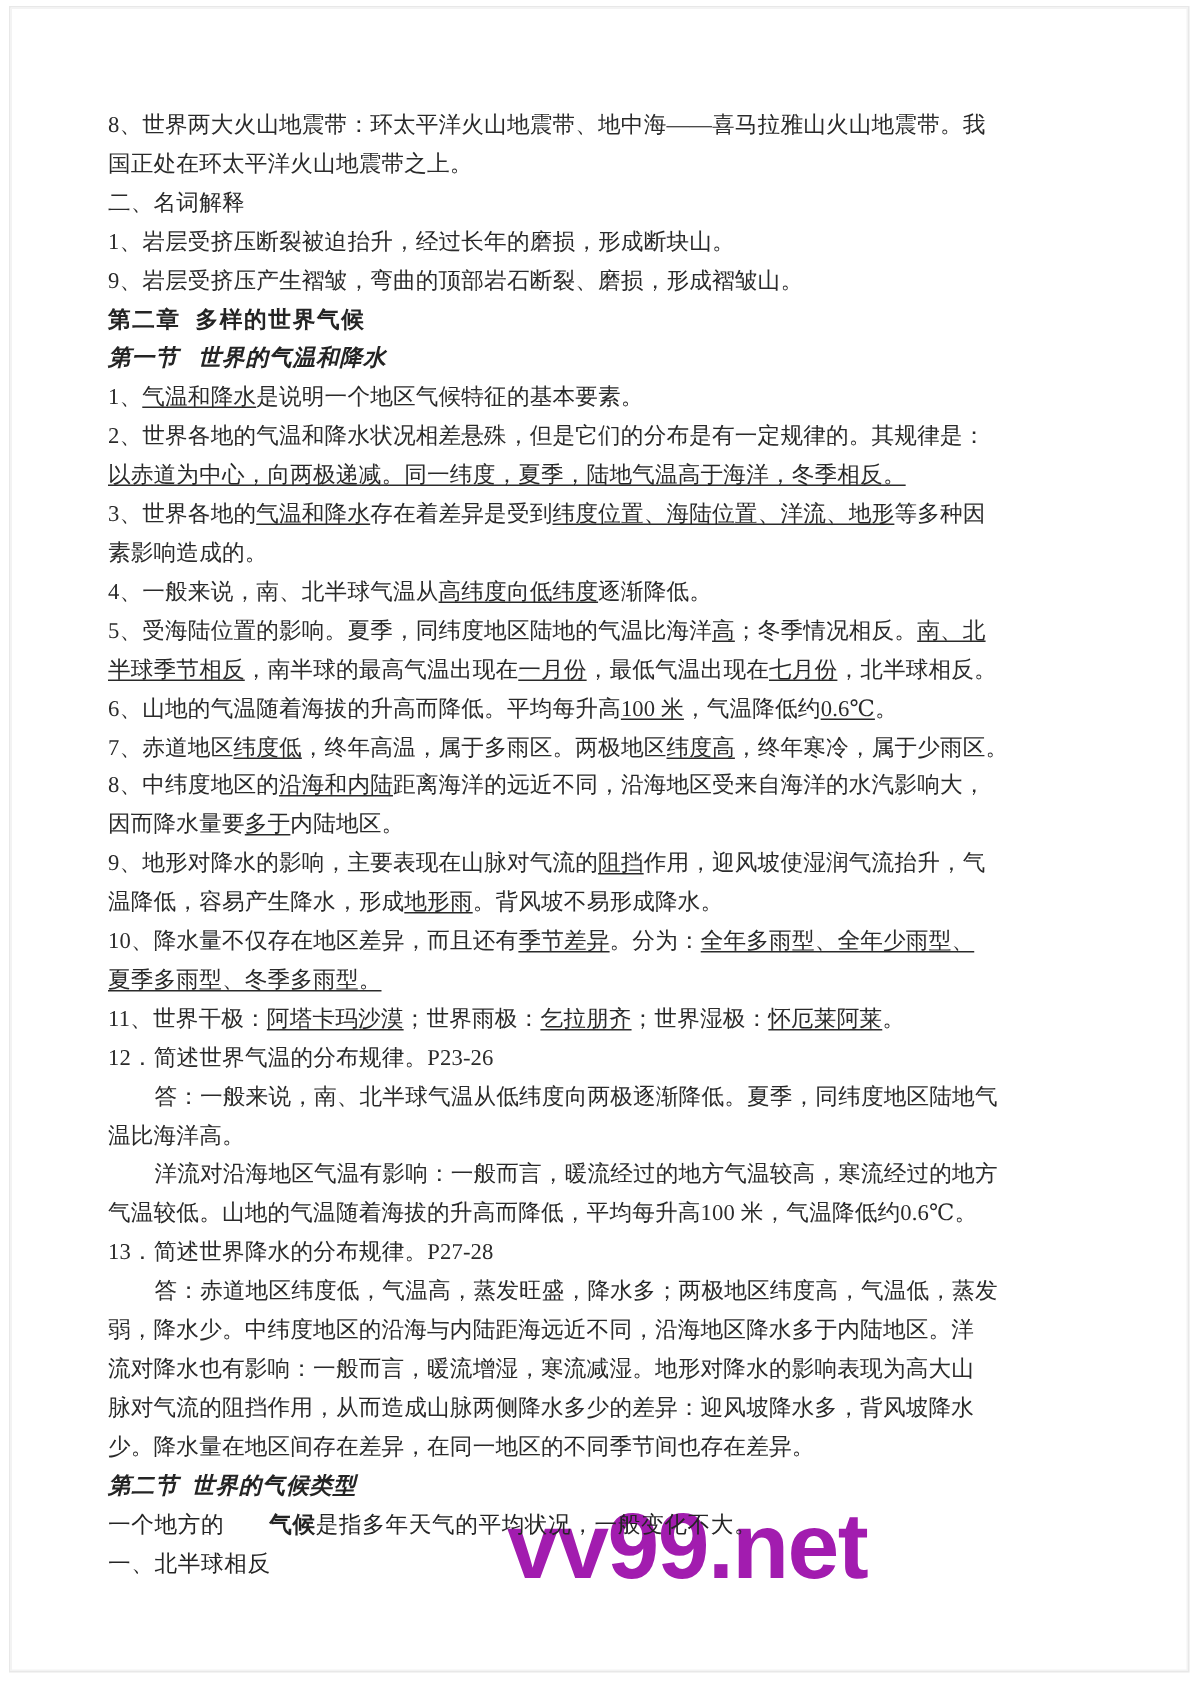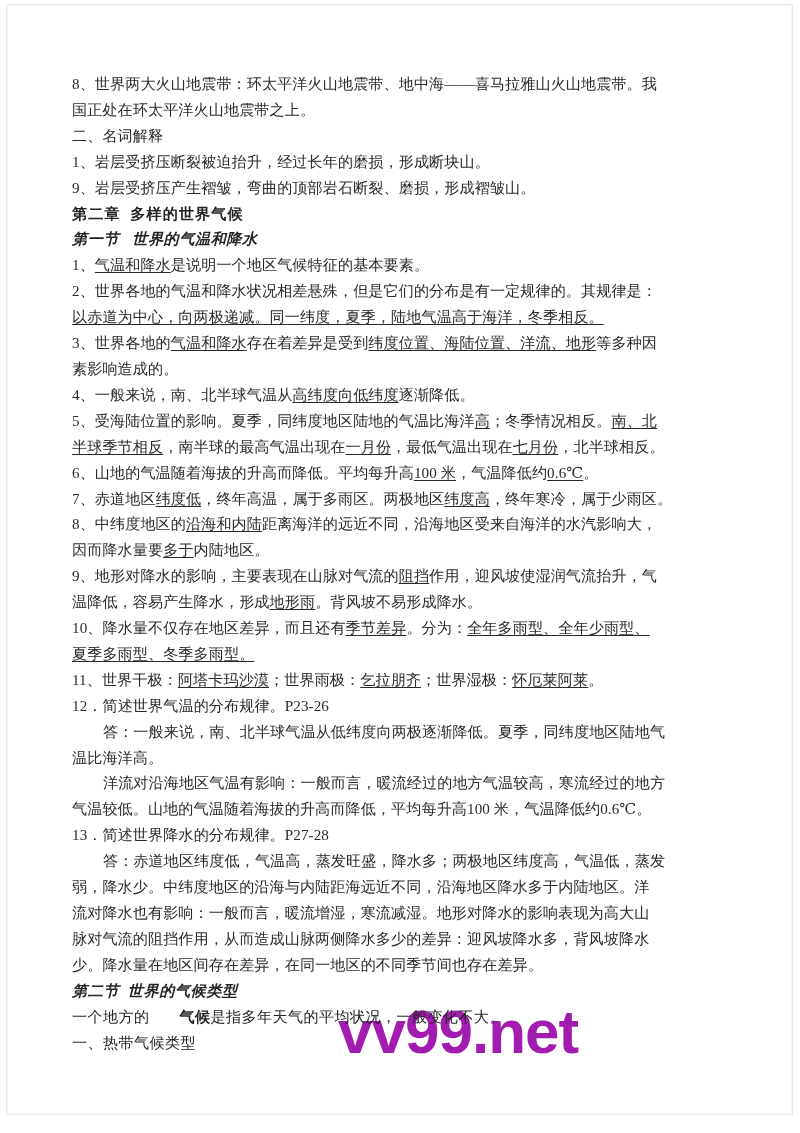--- a/index.html
+++ b/index.html
@@ -155,16 +155,16 @@
 
     <p class="line nojustify">13．简述世界降水的分布规律。P27-28</p>
     <p class="line"><span class="indent"></span><span>答：赤道地区纬度低，气温高，蒸发旺盛，降水多；两极地区纬度高，气温低，蒸发</span></p>
     <p class="line">弱，降水少。中纬度地区的沿海与内陆距海远近不同，沿海地区降水多于内陆地区。洋</p>
     <p class="line">流对降水也有影响：一般而言，暖流增湿，寒流减湿。地形对降水的影响表现为高大山</p>
     <p class="line">脉对气流的阻挡作用，从而造成山脉两侧降水多少的差异：迎风坡降水多，背风坡降水</p>
     <p class="line nojustify">少。降水量在地区间存在差异，在同一地区的不同季节间也存在差异。</p>
 
     <p class="center sub">第二节  世界的气候类型</p>
     <p class="center normal"><span>一个地方的</span><span class="b">气候</span><span>是指多年天气的平均状况，一般变化不大。</span></p>
-    <p class="center normal">一、热带气候类型</p>
+    <p class="center normal">一、北半球相反</p>
 
   </div>
 </div>
 
 </body></html>

